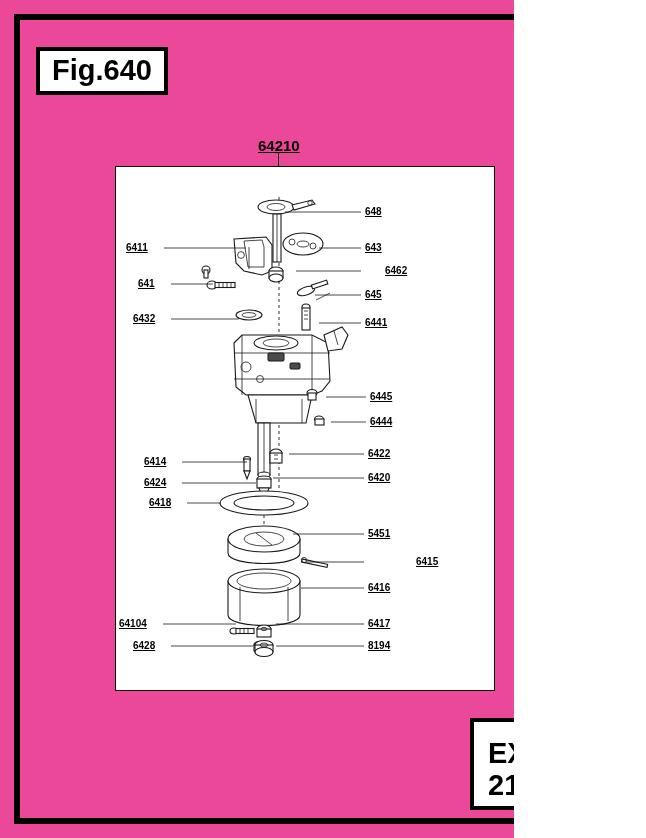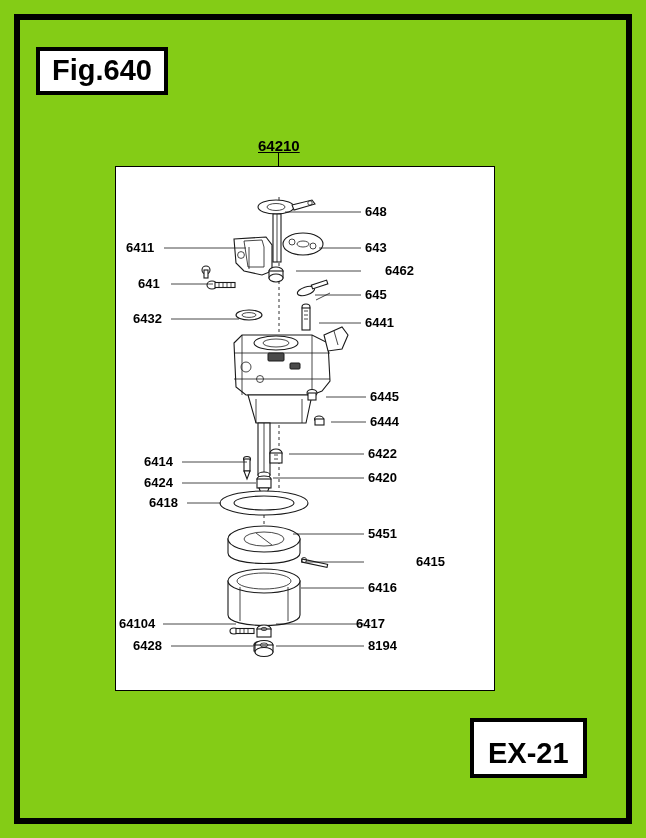--- a/index.html
+++ b/index.html
@@ -5,23 +5,23 @@
   html, body {
     margin: 0;
     padding: 0;
     background: #ffffff;
   }
   body {
     font-family: "Liberation Sans", sans-serif;
   }
   #page {
     position: relative;
-    width: 646px;
+    width: 514px;
     height: 838px;
-    background: #84cc16;
+    background: #ec4899;
     overflow: hidden;
   }
   
   #outer-frame {
     position: absolute;
     left: 14px;
     top: 14px;
     width: 618px;
     height: 810px;
     border: 6px solid #000000;
@@ -60,25 +60,26 @@
     left: 115px;
     top: 166px;
     width: 380px;
     height: 525px;
     border: 1.5px solid #000000;
     background: #ffffff;
     box-sizing: border-box;
   }
   .lbl {
     position: absolute;
-    font-size: 13px;
+    font-size: 10px;
     font-weight: bold;
     color: #000000;
     white-space: nowrap;
     line-height: 12px;
+    text-decoration: underline;
   }
   .lbl.right { text-align: left; }
   .lbl.left  { text-align: right; }
   #top-label {
     position: absolute;
     left: 258px;
     top: 137px;
     font-size: 15px;
     font-weight: bold;
     text-decoration: underline;
@@ -355,20 +356,20 @@
     <div class="lbl right" style="left:249px; top:98px;padding-left:20px;">6462</div>
     <div class="lbl right" style="left:249px; top:122px;">645</div>
     <div class="lbl right" style="left:249px; top:150px;">6441</div>
     <div class="lbl right" style="left:254px; top:224px;">6445</div>
     <div class="lbl right" style="left:254px; top:249px;">6444</div>
     <div class="lbl right" style="left:252px; top:281px;">6422</div>
     <div class="lbl right" style="left:252px; top:305px;">6420</div>
     <div class="lbl right" style="left:252px; top:361px;">5451</div>
     <div class="lbl right" style="left:252px; top:389px;margin-left:48px;">6415</div>
     <div class="lbl right" style="left:252px; top:415px;">6416</div>
-    <div class="lbl right" style="left:240px; top:451px;">6417</div>
+    <div class="lbl right" style="left:252px; top:451px;">6417</div>
     <div class="lbl right" style="left:252px; top:473px;">8194</div>
 
   </div>
 
   <div id="ex-box">EX-21</div>
 
 </div>
 
 </body></html>

